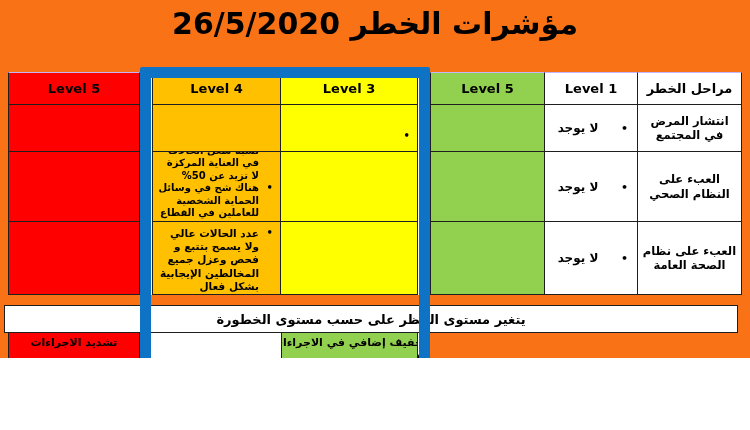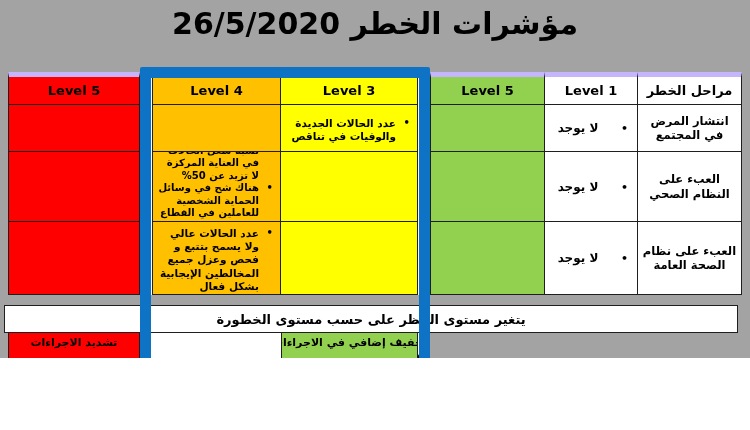--- a/index.html
+++ b/index.html
@@ -1,29 +1,29 @@
 <!DOCTYPE html>
 <html style="--level5: #FF0000; --level4: #FFC000; --level3: #FFFF00; --level2: #92D050; --highlight: #0E73C5;"><head>
 <meta charset="utf-8">
 <style>
   html,body{margin:0;padding:0;background:#fff;}
-  .canvas{position:relative;width:750px;height:358px;background:#a3a3a3;overflow:hidden;
+  .canvas{position:relative;width:750px;height:358px;background:#f97316;overflow:hidden;
           font-family:"DejaVu Sans",sans-serif;color:#000;}
   .title{position:absolute;top:6px;left:0;right:0;text-align:center;direction:rtl;
          font-size:30px;font-weight:bold;letter-spacing:0;}
   
   .main-grid{position:absolute;left:8px;top:72px;direction:ltr;display:grid;
              grid-template-columns:132px 12px 129px 137px 12px 115px 93px 104px;
              grid-template-rows:33px 47px 70px 73px;}
   .bottom-grid{position:absolute;left:8px;top:333px;direction:ltr;display:grid;
              grid-template-columns:132px 12px 129px 137px 12px 140px 172px;
              grid-template-rows:57px;}
   .cell{box-sizing:border-box;border-right:1px solid #1f1f1f;border-bottom:1px solid #1f1f1f;
         overflow:hidden;font-weight:bold;}
-  .bt{border-top:5px solid #c4b5fd;}
+  .bt{border-top:1px solid #c4b5fd;}
   .bl{border-left:1px solid #1f1f1f;}
   .sp{background:#fff;border:none;}
   .bg5{background:var(--level5);} .bg4{background:var(--level4);}
   .bg3{background:var(--level3);} .bg2{background:var(--level2);}
   .bgw{background:#fff;}
   .hdr{display:flex;align-items:center;justify-content:center;font-size:13px;}
   .ar{direction:rtl;}
   .stage{display:flex;align-items:center;justify-content:center;text-align:center;
          font-size:11.5px;line-height:1.25;padding:2px 3px;}
   .l1{position:relative;display:flex;align-items:center;justify-content:center;
@@ -63,21 +63,21 @@
     <div class="sp"></div>
     <div class="cell bt bl bg2 hdr">Level 5</div>
     <div class="cell bt bgw hdr">Level 1</div>
     <div class="cell bt bgw hdr ar">مراحل الخطر</div>
 
     <div class="cell bl bg5"></div>
     <div class="sp"></div>
     <div class="cell bl bg4"></div>
     <div class="cell bg3">
       <div class="items mid ar">
-        <div class="item"><span class="dot">•</span><span>عدد الحالات الجديدة والوفيات في تناقص</span></div>
+        <div class="item"><span class="dot">•</span></div>
       </div>
     </div>
     <div class="sp"></div>
     <div class="cell bl bg2"></div>
     <div class="cell bgw l1 ar">
         <span class="dot">•</span>
         <span>لا يوجد</span>
       </div>
     <div class="cell bgw stage ar">انتشار المرض في المجتمع</div>
 

